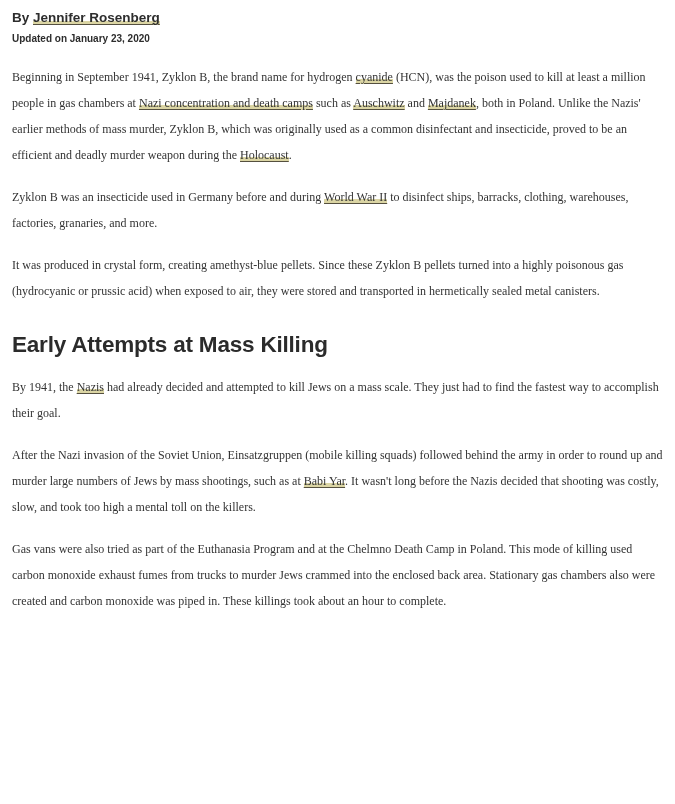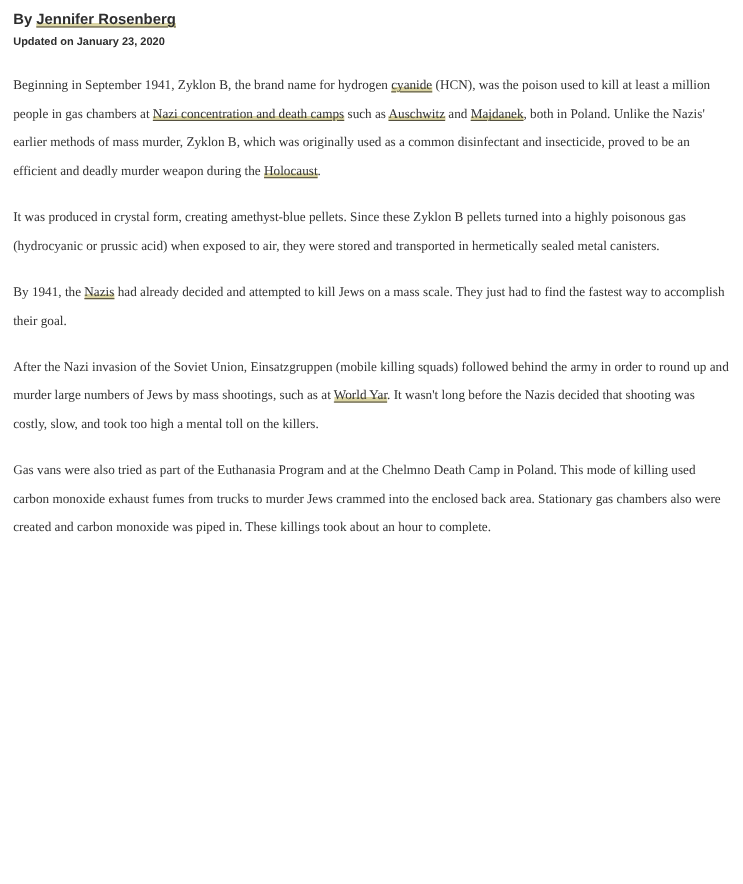--- a/index.html
+++ b/index.html
@@ -61,18 +61,20 @@
 <div class="page">
   <header>
     <div class="byline-row">
       <span>By </span><a class="hl-link">Jennifer Rosenberg</a>
     </div>
     <div class="updated-row">Updated on January 23, 2020</div>
   </header>
 
   <main class="article-body" id="article-body">
       <p><span>Beginning in September 1941, Zyklon B, the brand name for hydrogen </span><a class="hl-link">cyanide</a><span> (HCN), was the poison used to kill at least a million people in gas chambers at </span><a class="hl-link">Nazi concentration and death camps</a><span> such as </span><a class="hl-link">Auschwitz</a><span> and </span><a class="hl-link">Majdanek</a><span>, both in Poland. Unlike the Nazis' earlier methods of mass murder, Zyklon B, which was originally used as a common disinfectant and insecticide, proved to be an efficient and deadly murder weapon during the </span><a class="hl-link">Holocaust</a><span>.</span></p>
+      <p><span>Zyklon B was an insecticide used in Germany before and during </span><a class="hl-link">World War II</a><span> to disinfect ships, barracks, clothing, warehouses, factories, granaries, and more.</span></p>
       <p><span>It was produced in crystal form, creating amethyst-blue pellets. Since these Zyklon B pellets turned into a highly poisonous gas (hydrocyanic or prussic acid) when exposed to air, they were stored and transported in hermetically sealed metal canisters.</span></p>
+      <h2>Early Attempts at Mass Killing</h2>
       <p><span>By 1941, the </span><a class="hl-link">Nazis</a><span> had already decided and attempted to kill Jews on a mass scale. They just had to find the fastest way to accomplish their goal.</span></p>
-      <p><span>After the Nazi invasion of the Soviet Union, Einsatzgruppen (mobile killing squads) followed behind the army in order to round up and murder large numbers of Jews by mass shootings, such as at </span><a class="hl-link">World Yar</a><span>. It wasn't long before the Nazis decided that shooting was costly, slow, and took too high a mental toll on the killers.</span></p>
+      <p><span>After the Nazi invasion of the Soviet Union, Einsatzgruppen (mobile killing squads) followed behind the army in order to round up and murder large numbers of Jews by mass shootings, such as at </span><a class="hl-link">Babi Yar</a><span>. It wasn't long before the Nazis decided that shooting was costly, slow, and took too high a mental toll on the killers.</span></p>
       <p><span>Gas vans were also tried as part of the Euthanasia Program and at the Chelmno Death Camp in Poland. This mode of killing used carbon monoxide exhaust fumes from trucks to murder Jews crammed into the enclosed back area. Stationary gas chambers also were created and carbon monoxide was piped in. These killings took about an hour to complete.</span></p>
     </main>
 </div>
 
 </body></html>

